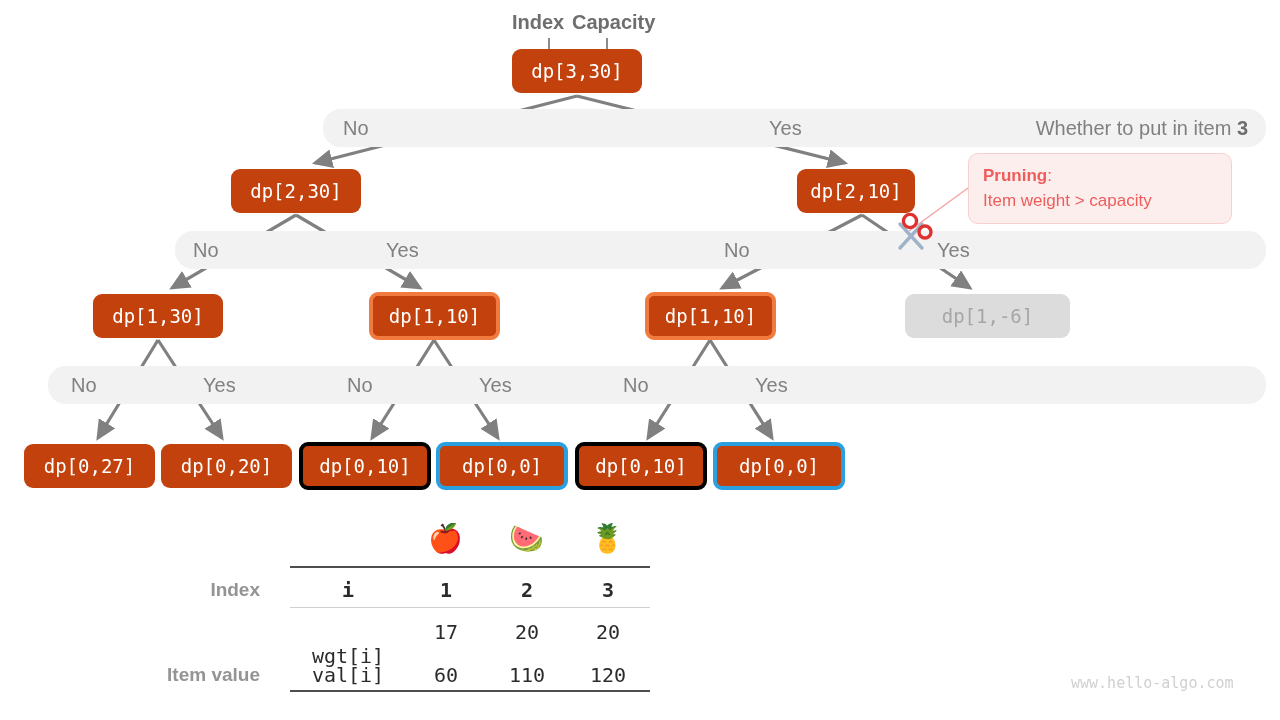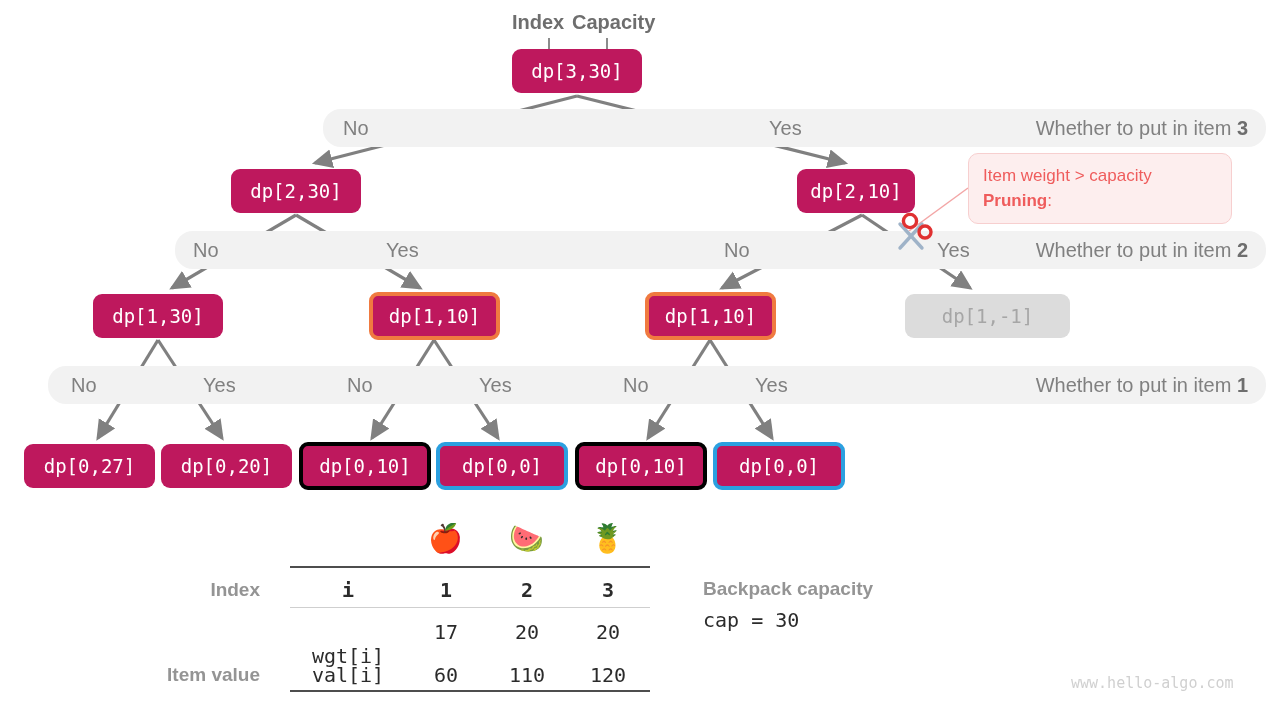--- a/index.html
+++ b/index.html
@@ -27,21 +27,21 @@
     white-space:nowrap;
   }
   .band .lbl.right{
     color:#808080;
   }
   .band .lbl b{color:#6e6e6e;font-weight:bold;}
 
   
   .node{
     position:absolute;
-    background:#be185d;
+    background:#c2410c;
     border-radius:9px;
     color:#ffffff;
     font-family:"DejaVu Sans Mono", monospace;
     font-size:19px;
     display:flex;align-items:center;justify-content:center;
     letter-spacing:0px;
     box-sizing:border-box;
     height:44px;
     white-space:nowrap;
   }
@@ -153,62 +153,60 @@
     <div class="lbl" style="left:20px;">No</div>
     <div class="lbl" style="left:446px;">Yes</div>
     <div class="lbl right" style="right:18px;"><span>Whether to put in item </span><b>3</b></div>
   </div>
 
   <div class="band" style="left:175px;top:231px;width:1091px;">
     <div class="lbl" style="left:18px;">No</div>
     <div class="lbl" style="left:211px;">Yes</div>
     <div class="lbl" style="left:549px;">No</div>
     <div class="lbl" style="left:762px;">Yes</div>
-    <div class="lbl right" style="right:18px;"><span>Whether to put in item </span><b>2</b></div>
   </div>
 
   <div class="band" style="left:48px;top:366px;width:1218px;">
     <div class="lbl" style="left:23px;">No</div>
     <div class="lbl" style="left:155px;">Yes</div>
     <div class="lbl" style="left:299px;">No</div>
     <div class="lbl" style="left:431px;">Yes</div>
     <div class="lbl" style="left:575px;">No</div>
     <div class="lbl" style="left:707px;">Yes</div>
-    <div class="lbl right" style="right:18px;"><span>Whether to put in item </span><b>1</b></div>
   </div>
 
   <div class="node" style="left:512px;top:49px;width:130px;">dp[3,30]</div>
 
   <div class="node" style="left:231px;top:169px;width:130px;">dp[2,30]</div>
   <div class="node" style="left:797px;top:169px;width:118px;">dp[2,10]</div>
 
   <div class="node" style="left:93px;top:294px;width:130px;">dp[1,30]</div>
   <div class="node b-orange" style="left:369px;top:292px;width:131px;height:48px;">dp[1,10]</div>
   <div class="node b-orange" style="left:645px;top:292px;width:131px;height:48px;">dp[1,10]</div>
-  <div class="node dim" style="left:905px;top:294px;width:165px;">dp[1,-1]</div>
+  <div class="node dim" style="left:905px;top:294px;width:165px;">dp[1,-6]</div>
 
   <div class="node" style="left:24px;top:444px;width:131px;">dp[0,27]</div>
   <div class="node" style="left:161px;top:444px;width:131px;">dp[0,20]</div>
   <div class="node b-purple" style="left:299px;top:442px;width:132px;height:48px;">dp[0,10]</div>
   <div class="node b-blue" style="left:436px;top:442px;width:132px;height:48px;">dp[0,0]</div>
   <div class="node b-purple" style="left:575px;top:442px;width:132px;height:48px;">dp[0,10]</div>
   <div class="node b-blue" style="left:713px;top:442px;width:132px;height:48px;">dp[0,0]</div>
 
   <svg class="layer" style="left:888px;top:206px;width:52px;height:52px;" viewBox="0 0 52 52">
     <g stroke="#9fb3c8" stroke-width="3.4" stroke-linecap="round" fill="none">
       <line x1="12" y1="42" x2="34" y2="18"></line>
       <line x1="34" y1="42" x2="12" y2="18"></line>
     </g>
     <circle cx="22" cy="15" r="6.6" stroke="#e03131" stroke-width="3.4" fill="none"></circle>
     <circle cx="37" cy="26" r="6.0" stroke="#e03131" stroke-width="3.4" fill="none"></circle>
   </svg>
 
   <div class="callout" style="left:968px;top:153px;width:264px;">
+    <div><span class="hd">Pruning</span><span>:</span></div>
     <div>Item weight &gt; capacity</div>
-    <div><span class="hd">Pruning</span><span>:</span></div>
   </div>
 
   <div id="tbl">
     <div class="emoji" style="left:418px;top:522px;width:56px;">🍎</div>
     <div class="emoji" style="left:499px;top:522px;width:56px;">🍉</div>
     <div class="emoji" style="left:580px;top:522px;width:56px;">🍍</div>
 
     <div class="tline" style="left:290px;top:566px;width:360px;"></div>
     <div class="tline light" style="left:290px;top:607px;width:360px;"></div>
     <div class="tline" style="left:290px;top:690px;width:360px;"></div>
@@ -225,21 +223,17 @@
     <div class="tcell hdr" style="left:580px;top:578px;width:56px;">3</div>
 
     <div class="tcell" style="left:418px;top:620px;width:56px;">17</div>
     <div class="tcell" style="left:499px;top:620px;width:56px;">20</div>
     <div class="tcell" style="left:580px;top:620px;width:56px;">20</div>
 
     <div class="tcell" style="left:418px;top:663px;width:56px;">60</div>
     <div class="tcell" style="left:499px;top:663px;width:56px;">110</div>
     <div class="tcell" style="left:580px;top:663px;width:56px;">120</div>
 
-    <div class="capbox" style="left:703px;top:578px;">
-      <div class="t">Backpack capacity</div>
-      <div class="v">cap = 30</div>
-    </div>
 
     <div class="watermark" style="left:1071px;top:674px;">www.hello-algo.com</div>
   </div>
 
 </div>
 
 </body></html>

